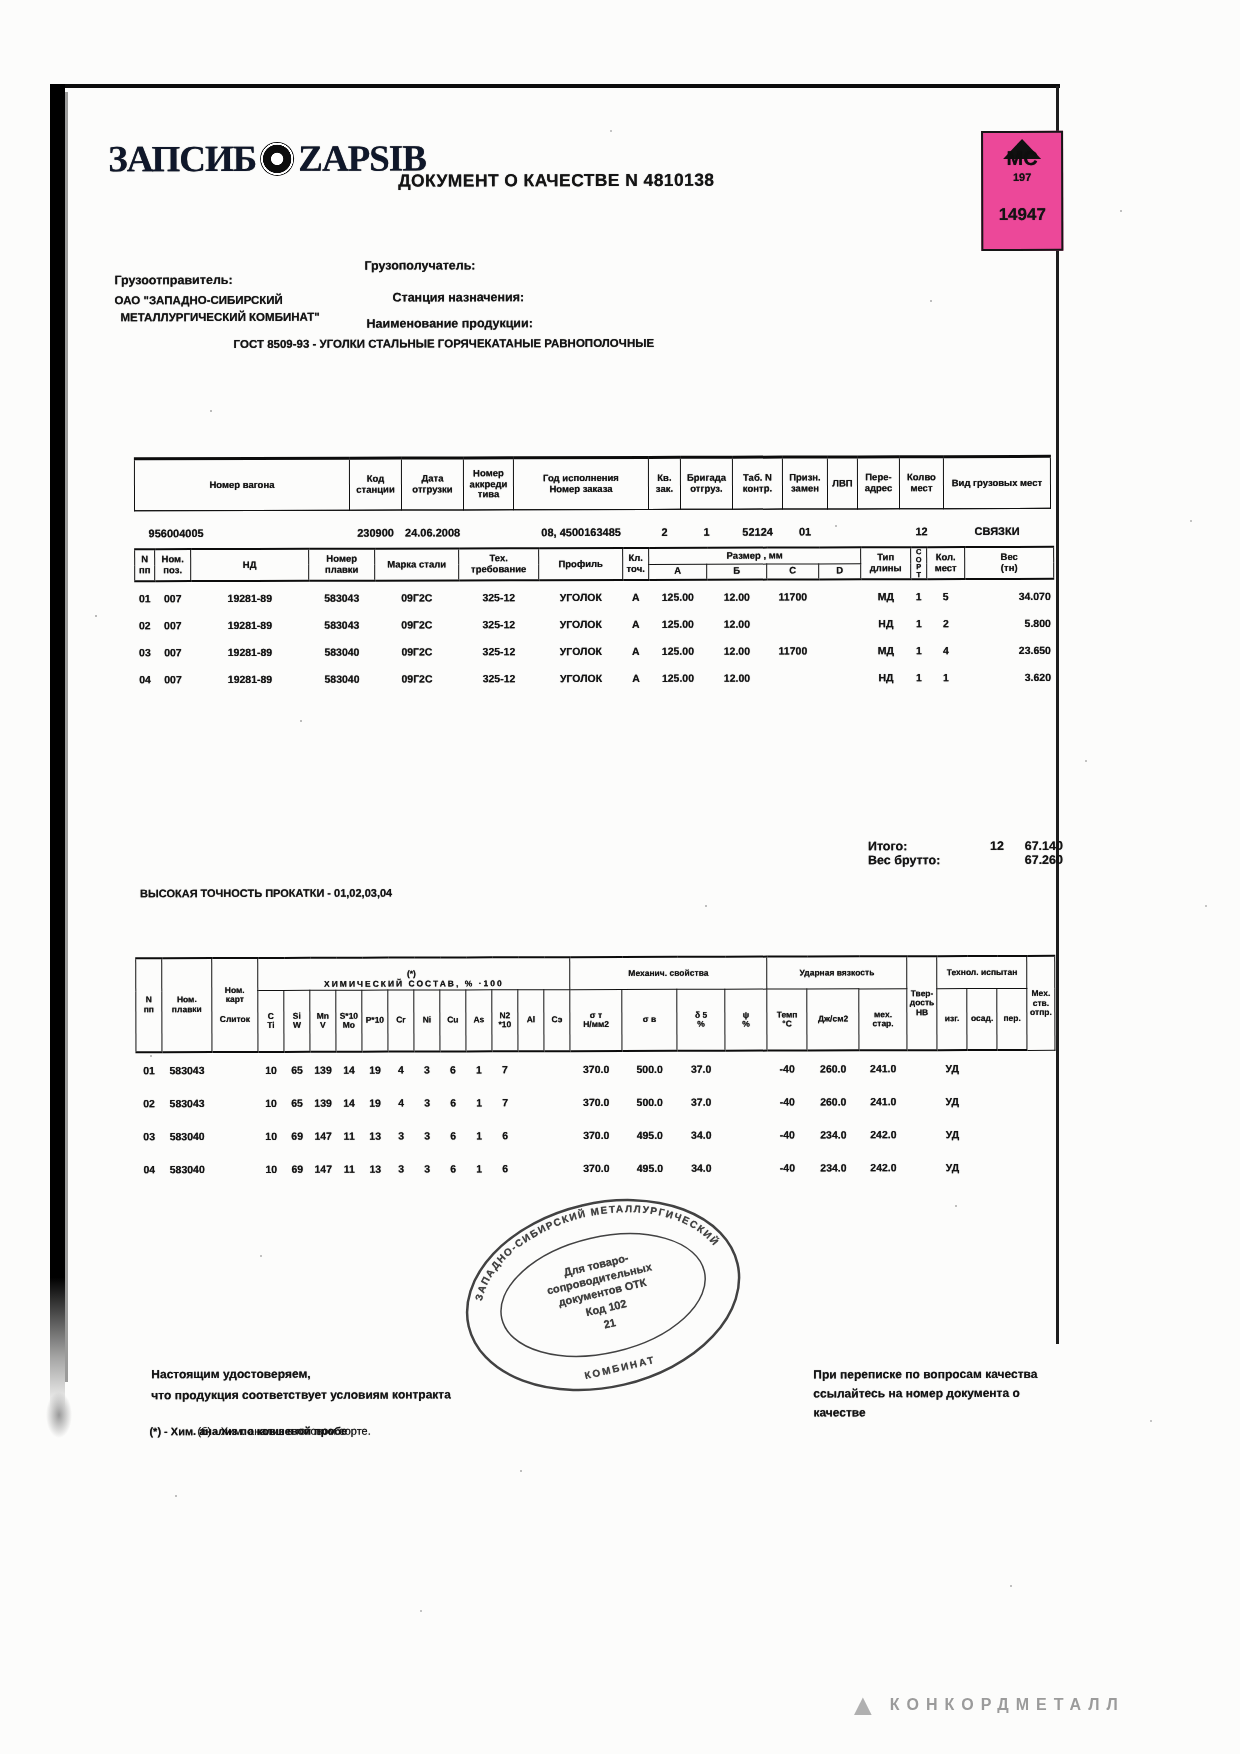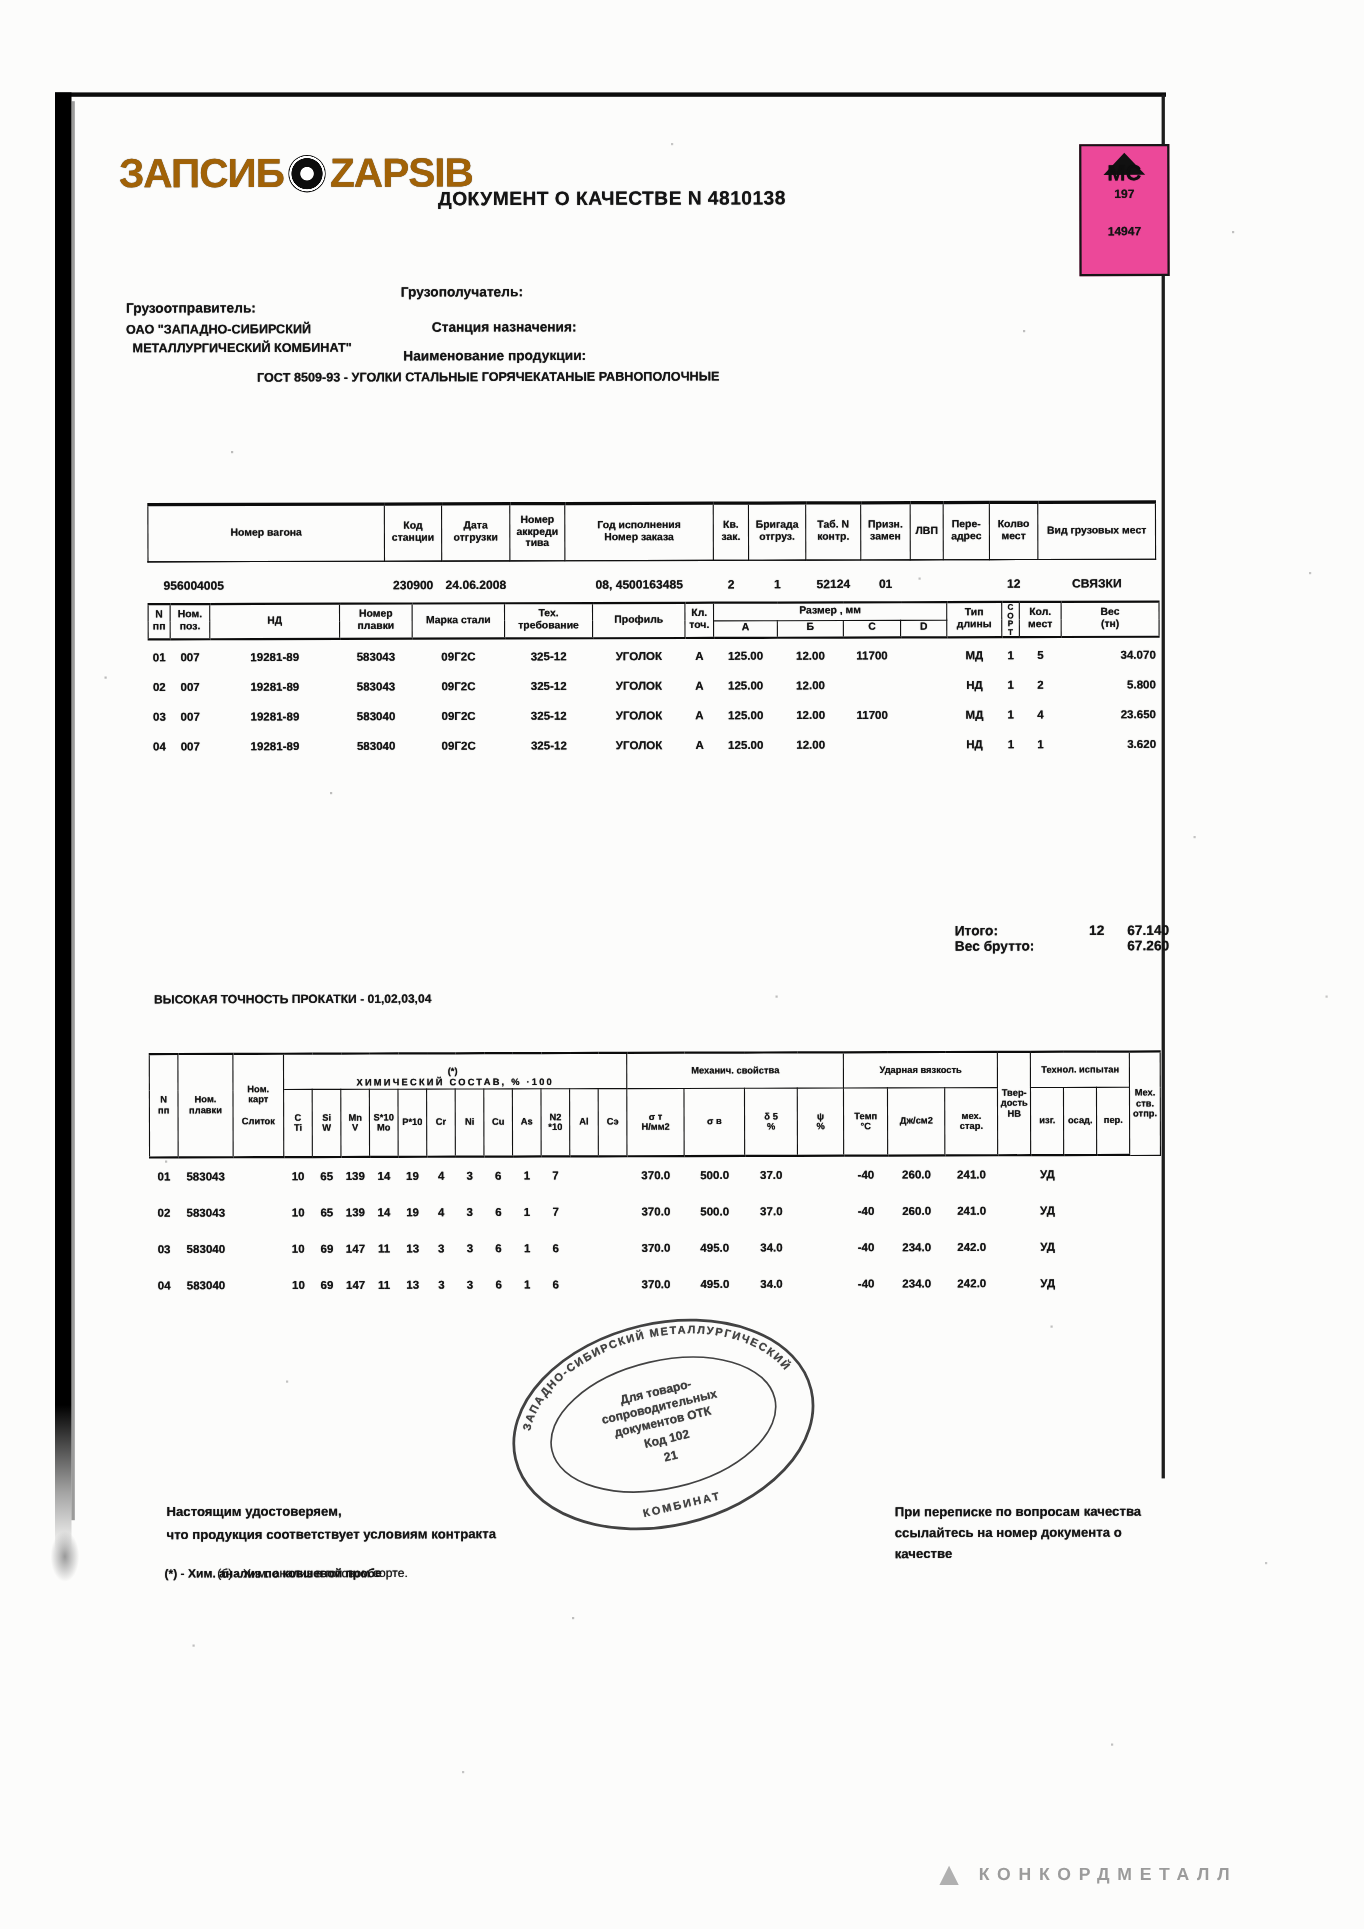--- a/index.html
+++ b/index.html
@@ -19,39 +19,39 @@
           background:radial-gradient(closest-side,#9a9a9a,rgba(150,150,150,0));}
   .specks{left:0;top:0;width:2px;height:2px;background:transparent;opacity:.55;
     box-shadow:210px 410px #888,610px 130px #999,930px 300px #8d8d8d,1120px 210px #909090,
       300px 720px #8a8a8a,1190px 520px #979797,705px 905px #8d8d8d,95px 615px #858585,
       1205px 905px #9a9a9a,175px 1495px #8f8f8f,420px 1610px #989898,1010px 1585px #909090,
       520px 1470px #8c8c8c,260px 1255px #939393,955px 1205px #8e8e8e,1085px 760px #959595,
       390px 985px #8b8b8b,835px 525px #909090,150px 1055px #8c8c8c,1150px 1420px #999;}
 
   
   .logo{left:110px;top:136px;display:flex;align-items:center;gap:4px;}
-  .logo .word{font-size:37px;font-weight:900;letter-spacing:-1px;color:#a16207;font-family:Liberation Sans, sans-serif;}
+  .logo .word{font-size:37px;font-weight:900;letter-spacing:-1px;color:#0f172a;font-family:Liberation Serif, serif;}
   .logo .emblem{width:34px;height:34px;border-radius:50%;
       background:radial-gradient(circle at 50% 50%,#fff 0 24%,#0d0d0d 27% 58%,#fff 60% 66%,#0d0d0d 68% 100%);}
   .cert{left:112px;top:224px;width:220px;font-size:10.5px;font-weight:700;line-height:1.4;}
   .title{left:400px;top:170px;font-size:17.5px;font-weight:800;letter-spacing:.4px;}
   .lbl{font-size:12.5px;font-weight:800;}
   .shipper-l{left:116px;top:272px;}
   .shipper-1{left:116px;top:293px;font-size:11.5px;font-weight:800;}
   .shipper-2{left:122px;top:310px;font-size:11.5px;font-weight:800;}
   .consignee{left:366px;top:258px;}
   .station{left:368px;top:290px;margin-left:26px;}
   .product{left:368px;top:316px;}
   .gost{left:235px;top:337px;font-size:11.5px;font-weight:800;}
 
   .mc{left:983px;top:132px;width:78px;height:116px;border:2.5px solid #161616;text-align:center;background:#ec4899;}
   .mc .roof{width:0;height:0;margin:6px auto 0;border-left:19px solid transparent;border-right:19px solid transparent;border-bottom:20px solid #111;}
   .mc .mark{font-size:20px;font-weight:900;letter-spacing:0;margin-top:-12px;color:#0e0e0e;}
   .mc .n1{font-size:11px;font-weight:700;margin-top:1px;}
-  .mc .n2{font-size:11px;font-weight:700;margin-top:22px;text-align:center;}
+  .mc .n2{font-size:17px;font-weight:700;margin-top:22px;text-align:center;}
 
   
   table{border-collapse:collapse;table-layout:fixed;position:absolute;}
   th{font-weight:700;text-align:center;vertical-align:middle;white-space:pre-line;padding:1px 1px;}
   td{font-weight:700;text-align:center;vertical-align:middle;padding:0 1px;}
 
   .t1{left:135px;top:456px;width:917px;}
   .t1 th{border:1.6px solid #101010;border-top:3px solid #0c0c0c;font-size:9.5px;line-height:1.15;height:48px;}
   .t1 td{border:none;font-size:11px;padding-top:10px;height:24px;}
   .t1 td.l{text-align:left;padding-left:14px;}
@@ -68,21 +68,21 @@
   .t3 th{border:1.5px solid #101010;font-size:8.5px;line-height:1.15;}
   .t3 thead tr:first-child th{border-top:2.6px solid #0c0c0c;height:28px;}
   .t3 thead tr:last-child th{height:58px;}
   .t3 tbody td{border:none;font-size:10.5px;height:33px;}
   .t3 tbody tr:first-child td{border-top:2.2px solid #0c0c0c;}
   .chem-title{letter-spacing:2px;}
 
   .totals{left:868px;top:840px;width:195px;font-size:12.5px;font-weight:800;}
   .totals .row{display:grid;grid-template-columns:98px 38px 59px;}
   .totals .num{text-align:right;}
-  .precision{left:140px;top:886px;font-size:11px;font-weight:800;margin-top:16px;}
+  .precision{left:140px;top:886px;font-size:11px;font-weight:800;}
 
   
   .cert1{left:150px;top:1366px;font-size:12px;font-weight:800;}
   .cert2{left:150px;top:1387px;font-size:12px;font-weight:800;text-align:center;}
   .note1{left:148px;top:1424px;font-size:11px;font-weight:700;}
   .note2{left:148px;top:1424px;font-size:11px;font-weight:400;margin-left:48px;}
   .reply{left:812px;top:1366px;font-size:12px;font-weight:800;line-height:1.6;}
   .stamp{left:452px;top:1190px;opacity:.9;}
 
   .watermark{left:848px;top:1690px;display:flex;align-items:center;gap:12px;}

